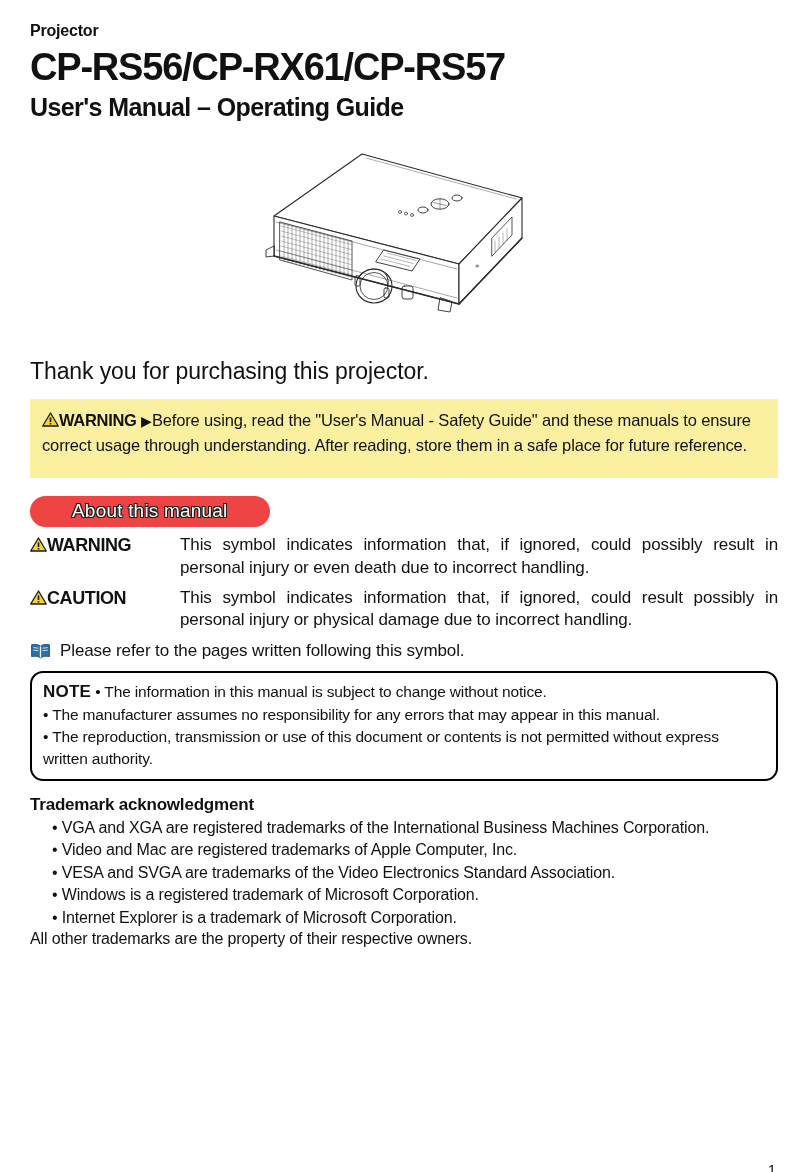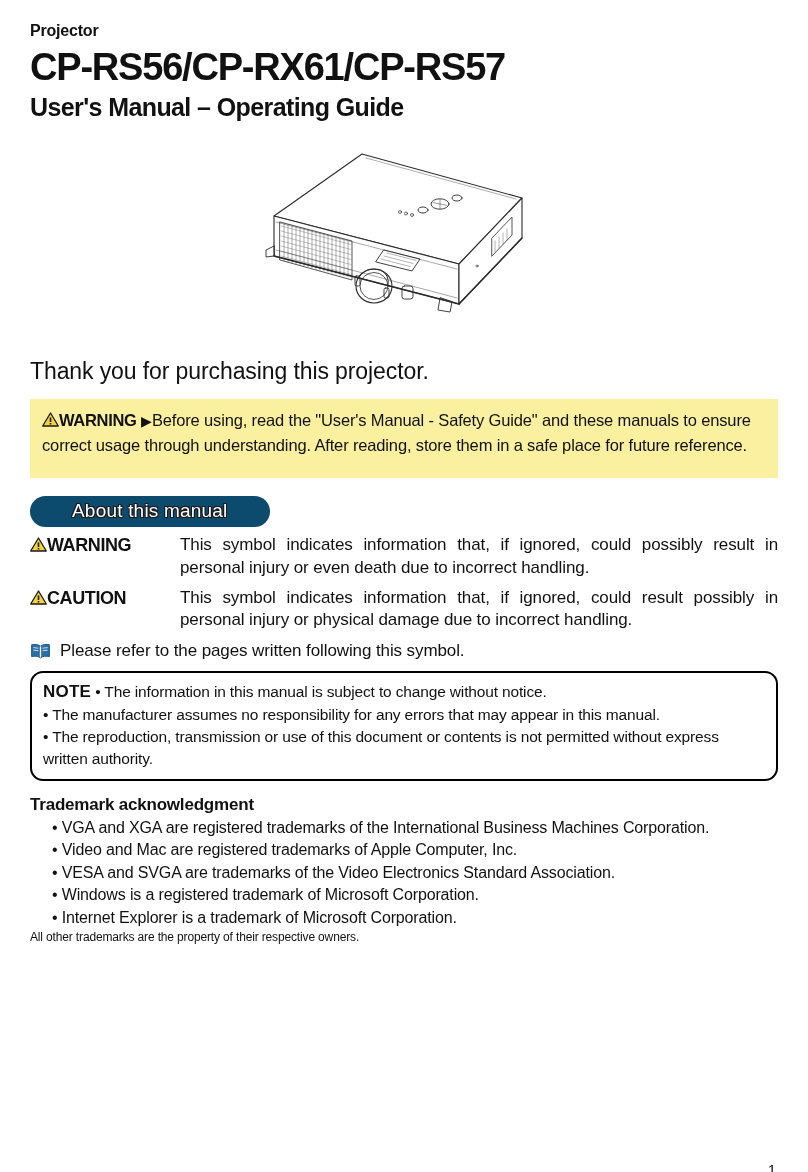--- a/index.html
+++ b/index.html
@@ -81,21 +81,21 @@
     display: inline-block;
     vertical-align: -1px;
     margin-right: 0px;
   }
   .arrow { font-size: 14px; letter-spacing: 0; }
 
   
   .pill-row { margin: 18px 0 0 0; }
   .pill {
     display: inline-block;
-    background: #0c4a6e;
+    background: #ef4444;
     border-radius: 16px;
     padding: 4px 42px 5px 42px;
     font-size: 19px;
     font-weight: normal;
     letter-spacing: 0.2px;
     color: #ffffff;
     -webkit-text-stroke: 1.1px #1a1a1a;
     paint-order: stroke fill;
     text-shadow:
       -1px -1px 0 #1a1a1a, 1px -1px 0 #1a1a1a,
@@ -173,21 +173,21 @@
   }
   .tm-list li {
     font-size: 16px;
     line-height: 1.4;
     letter-spacing: -0.15px;
     text-indent: -11px;
     padding-left: 11px;
   }
   .tm-list li.just { text-align: justify; }
   .tm-foot {
-    font-size: 12px;
+    font-size: 16px;
     letter-spacing: -0.15px;
     margin: 1px 0 4px 0;
   }
 
   
   .page-num {
     position: absolute;
     right: 32px;
     bottom: 16px;
     font-size: 15px;

